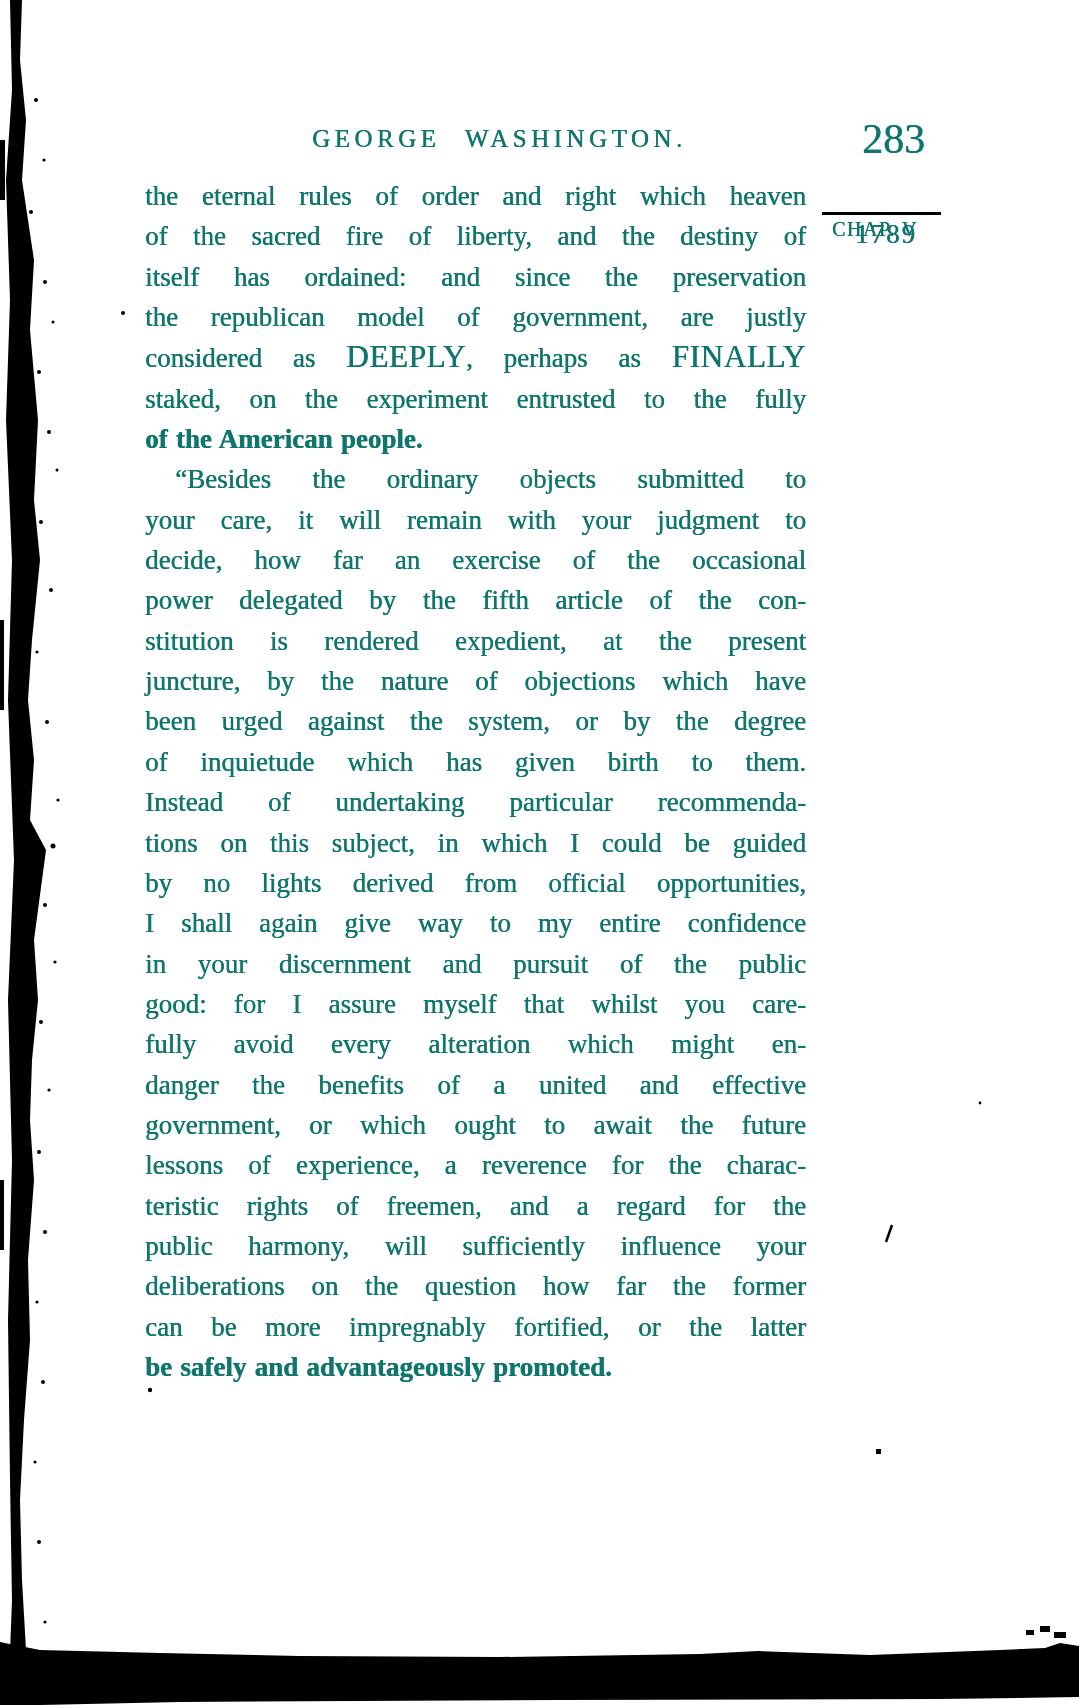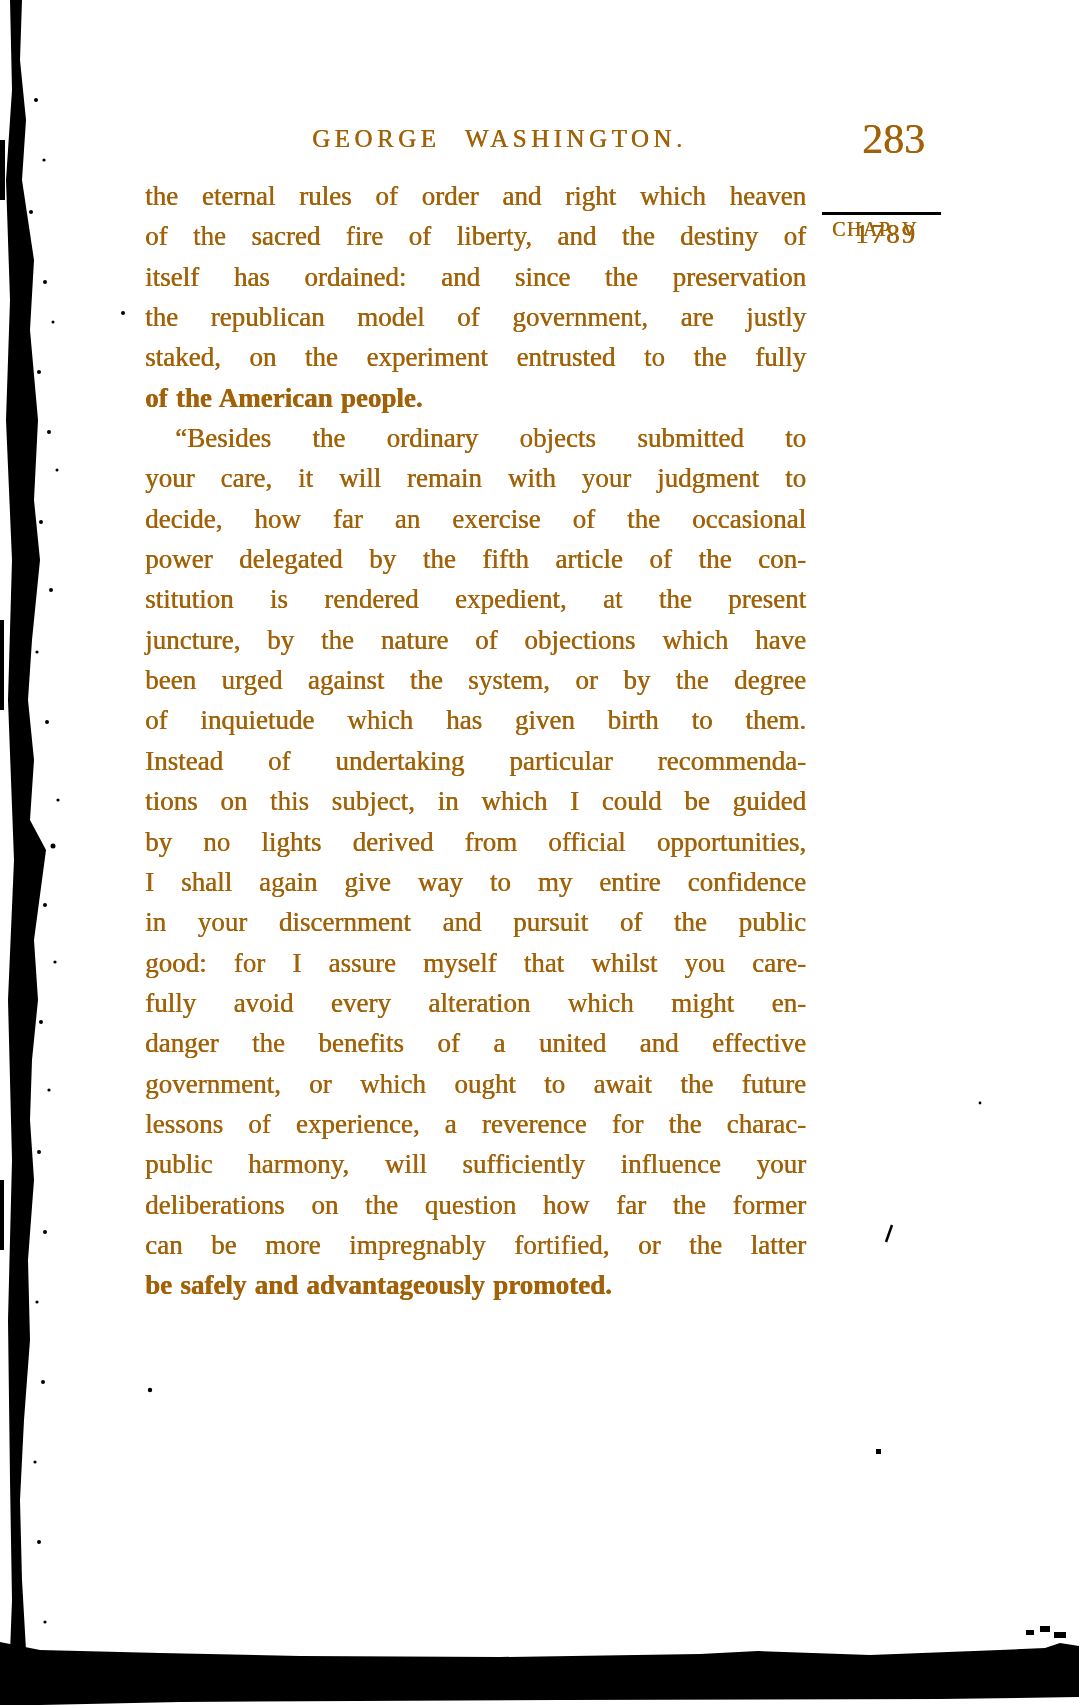--- a/index.html
+++ b/index.html
@@ -3,21 +3,21 @@
 <meta charset="utf-8">
 <style>
   html, body { margin: 0; padding: 0; background: #ffffff; }
   #page {
     position: relative;
     width: 1079px;
     height: 1705px;
     background: #ffffff;
     overflow: hidden;
     font-family: "Liberation Serif", serif;
-    color: #a16207;
+    color: #0f766e;
   }
   .ink { text-shadow: 0.45px 0 0 currentColor; }
 
   .running-header {
     position: absolute;
     left: 312px; top: 126px;
     font-size: 25px; line-height: 26px;
     letter-spacing: 4.5px;
     word-spacing: 14px;
   }
@@ -78,40 +78,42 @@
 
   <div class="chapter-rule"></div>
 
   <div class="year-label ink">1789</div>
 
   <div class="body-text ink">
       <div class="line"><span>the eternal rules of order and right which heaven</span></div>
       <div class="line"><span>of the sacred fire of liberty, and the destiny of</span></div>
       <div class="line"><span>itself has ordained: and since the preservation</span></div>
       <div class="line"><span>the republican model of government, are justly</span></div>
+      <div class="line"><span>considered as </span><span class="caps">DEEPLY</span><span>, perhaps as </span><span class="caps">FINALLY</span></div>
       <div class="line"><span>staked, on the experiment entrusted to the fully</span></div>
       <div class="line flush"><span>of the American people.</span></div>
       <div class="line indent"><span>“Besides the ordinary objects submitted to</span></div>
       <div class="line"><span>your care, it will remain with your judgment to</span></div>
       <div class="line"><span>decide, how far an exercise of the occasional</span></div>
       <div class="line"><span>power delegated by the fifth article of the con-</span></div>
       <div class="line"><span>stitution is rendered expedient, at the present</span></div>
       <div class="line"><span>juncture, by the nature of objections which have</span></div>
       <div class="line"><span>been urged against the system, or by the degree</span></div>
       <div class="line"><span>of inquietude which has given birth to them.</span></div>
       <div class="line"><span>Instead of undertaking particular recommenda-</span></div>
       <div class="line"><span>tions on this subject, in which I could be guided</span></div>
       <div class="line"><span>by no lights derived from official opportunities,</span></div>
       <div class="line"><span>I shall again give way to my entire confidence</span></div>
       <div class="line"><span>in your discernment and pursuit of the public</span></div>
       <div class="line"><span>good: for I assure myself that whilst you care-</span></div>
       <div class="line"><span>fully avoid every alteration which might en-</span></div>
       <div class="line"><span>danger the benefits of a united and effective</span></div>
       <div class="line"><span>government, or which ought to await the future</span></div>
       <div class="line"><span>lessons of experience, a reverence for the charac-</span></div>
+      <div class="line"><span>teristic rights of freemen, and a regard for the</span></div>
       <div class="line"><span>public harmony, will sufficiently influence your</span></div>
       <div class="line"><span>deliberations on the question how far the former</span></div>
       <div class="line"><span>can be more impregnably fortified, or the latter</span></div>
       <div class="line flush"><span>be safely and advantageously promoted.</span></div>
     </div>
 
   <svg class="artifacts" width="1079" height="1705" viewBox="0 0 1079 1705">
     <g fill="#000">
       <path d="M10,0 L22,0 L20,60 L26,120 L22,180 L34,260 L30,330 L38,420 L34,500 L40,560 L32,640 L28,700 L34,760 L30,820 L46,850 L42,880 L34,940 L38,1000 L32,1060 L30,1120 L34,1180 L28,1260 L30,1340 L24,1420 L20,1500 L22,1580 L26,1650 L28,1705 L8,1705 L12,1600 L10,1480 L8,1320 L12,1160 L8,1000 L14,860 L8,700 L12,560 L6,420 L10,300 L6,180 L12,90 Z"></path>
       <rect x="0" y="140" width="5" height="60"></rect>

